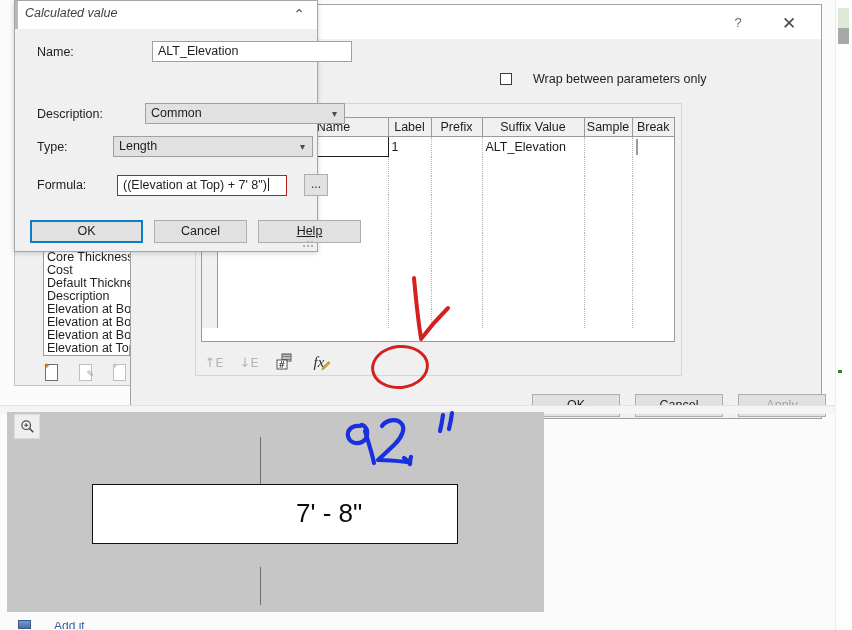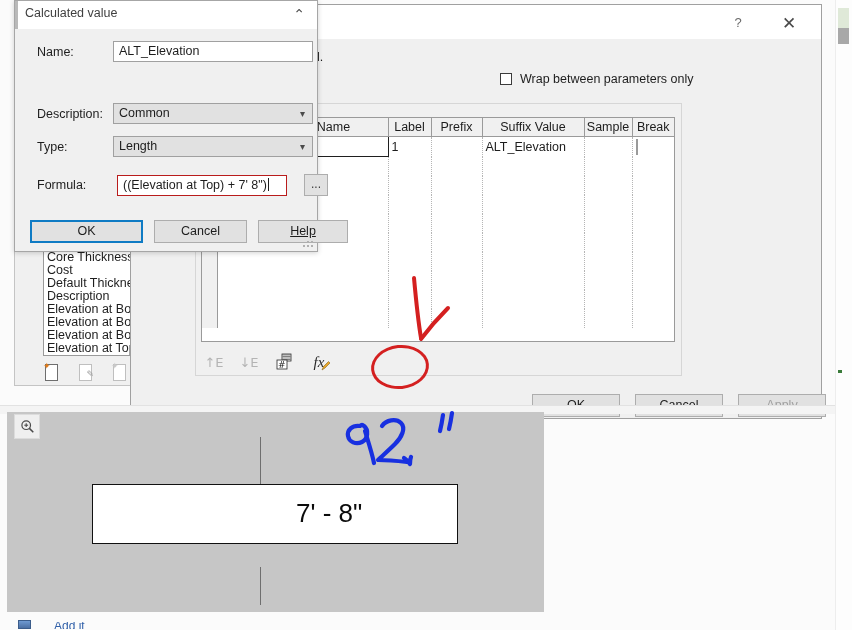--- a/index.html
+++ b/index.html
@@ -79,21 +79,21 @@
     left: 196px; top: 73px;
     font-size: 12.5px;
     color: #1d1d1d;
     white-space: nowrap;
   }
   .wrap-check-row {
     position: absolute;
     left: 500px; top: 72px;
     display: flex;
     align-items: center;
-    gap: 8px;
+    gap: 21px;
   }
   .checkbox-sq {
     width: 12px; height: 12px;
     border: 1px solid #3b3b3b;
     background: #ffffff;
     box-sizing: border-box;
     display: inline-block;
   }
   .wrap-check-label {
     font-size: 12.5px;
@@ -330,20 +330,21 @@
     position: absolute;
     left: 0; top: 0;
     width: 100%; height: 28px;
     background: #ffffff;
   }
   .calc-title {
     position: absolute;
     left: 10px; top: 5px;
     font-size: 12.5px;
     color: #3f3f3f;
+    font-style: italic;
   }
   .calc-close {
     position: absolute;
     right: 4px; top: 2px;
     width: 28px; height: 22px;
     text-align: center;
     line-height: 22px;
     font-size: 14px;
     color: #4a4a4a;
     font-family: "DejaVu Sans", sans-serif;
@@ -758,28 +759,28 @@
 
 <div class="calc-dialog">
   <div class="calc-titlebar">
     <div class="calc-accent"></div>
     <div class="calc-title">Calculated value</div>
     <div class="calc-close">⌃</div>
   </div>
 
   <div class="calc-body">
 
-    <div class="fld-row" style="left:22px; top:12px;">
+    <div class="fld-row" style="left:22px; top:12px;gap:39px;">
       <span class="fld-label">Name:</span>
       <span class="txt-input" style="width:200px;">ALT_Elevation</span>
     </div>
 
     <div class="fld-row" style="left:22px; top:74px;">
       <span class="fld-label">Description:</span>
-      <span class="combo" style="width:200px;">
+      <span class="combo" style="width:200px;margin-left:32px;">
         <span>Common</span>
         <span class="chev">▾</span>
       </span>
     </div>
 
     <div class="fld-row" style="left:22px; top:107px;">
       <span class="fld-label">Type:</span>
       <span class="combo" style="width:200px;">
         <span>Length</span>
         <span class="chev">▾</span>
@@ -790,21 +791,21 @@
       <span class="fld-label">Formula:</span>
       <span class="txt-input focused" style="width:170px;"><span>((Elevation at Top) + 7' 8")</span><span class="caret"></span></span>
       <span style="width:9px;display:inline-block"></span>
       <span class="ellipsis-btn">...</span>
     </div>
   </div>
 
   <div class="calc-buttons">
     <div class="win-btn primary" style="width:113px;">OK</div>
     <div class="win-btn" style="width:93px;">Cancel</div>
-    <div class="win-btn" style="width:90px;text-decoration:underline;">Help</div>
+    <div class="win-btn" style="width:103px;text-decoration:underline;">Help</div>
   </div>
 
   <div class="calc-grip">
     <i style="left:8px;top:8px"></i>
       <i style="left:4px;top:8px"></i>
       <i style="left:8px;top:4px"></i>
       <i style="left:0px;top:8px"></i>
       <i style="left:4px;top:4px"></i>
   </div>
 </div>

